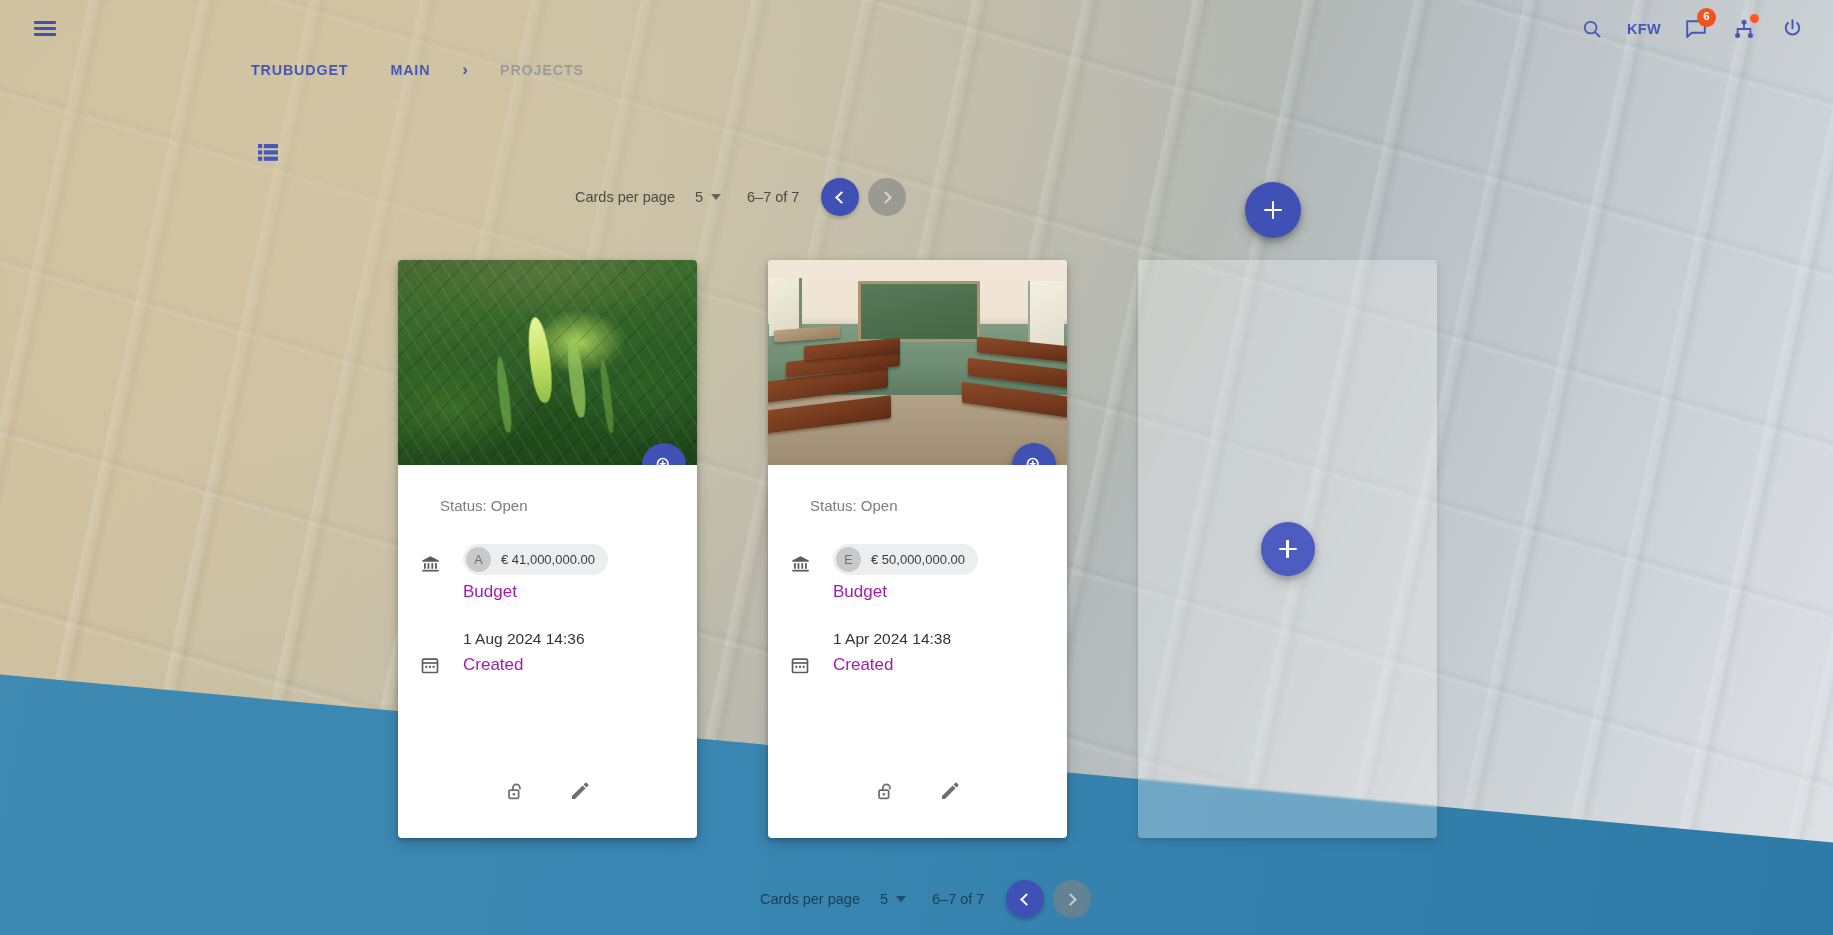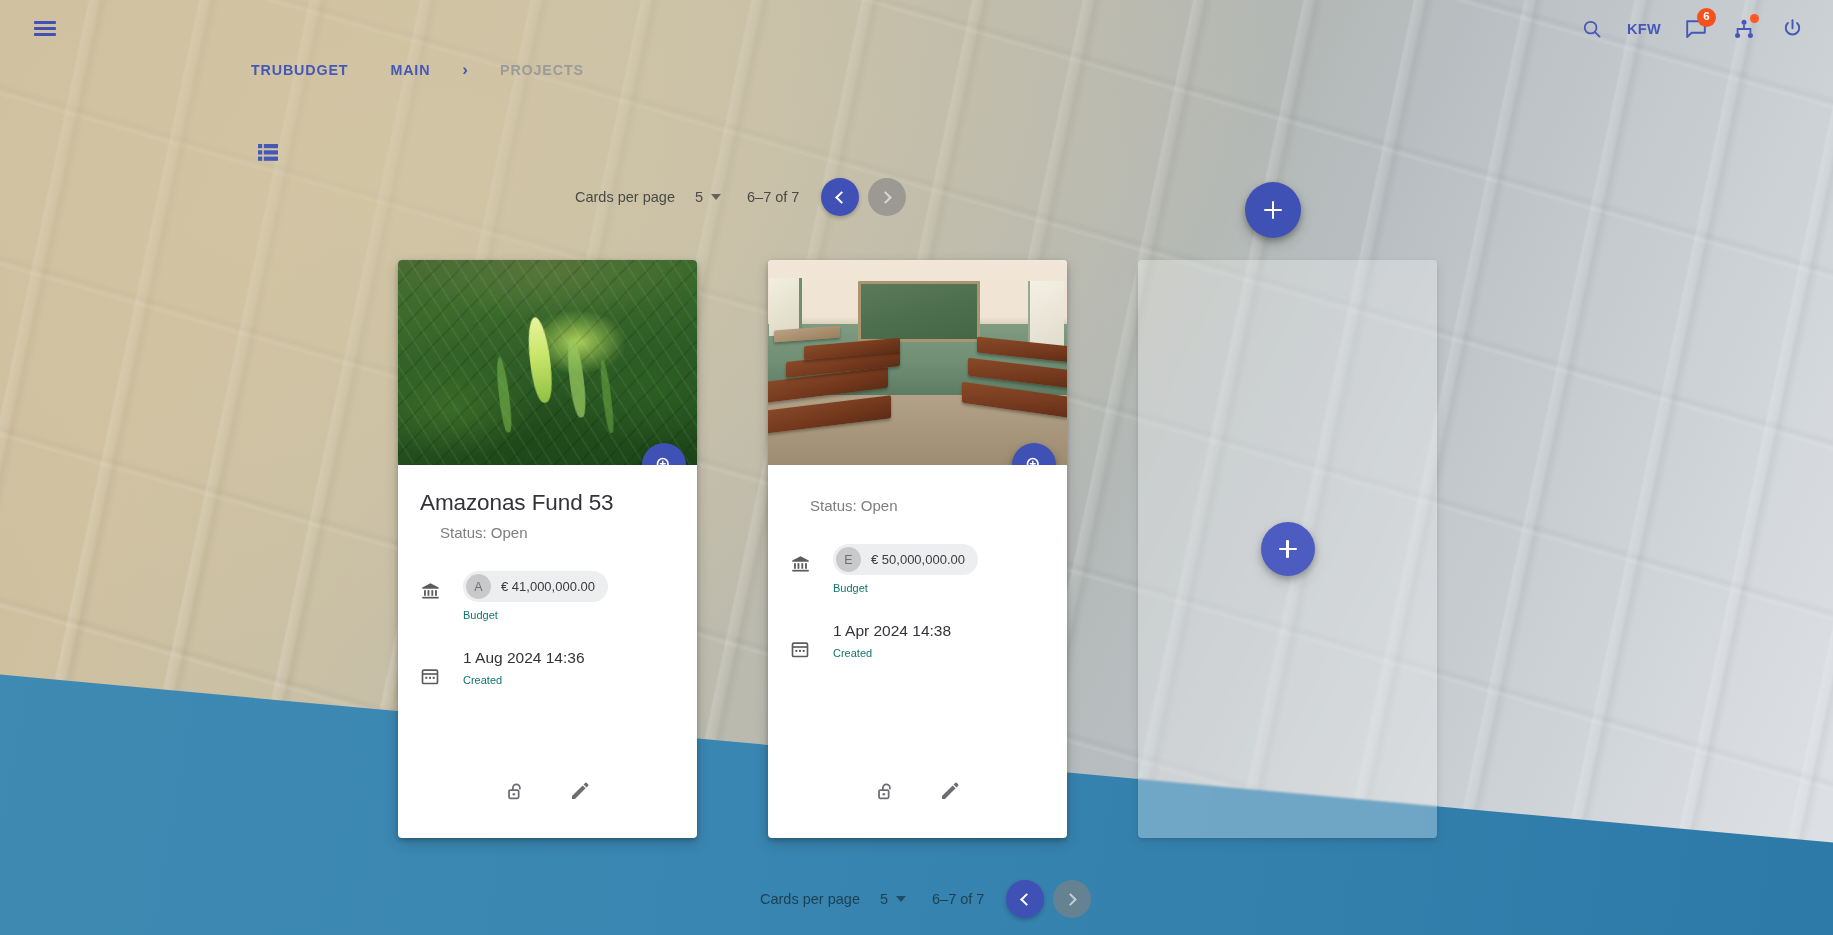--- a/index.html
+++ b/index.html
@@ -366,21 +366,21 @@
     width: 25px; height: 25px;
     border-radius: 50%;
     background: #c9c9cb;
     color: #6e6e71;
     font-size: 12.5px;
     display: flex; align-items: center; justify-content: center;
     margin-right: 10px;
   }
   .chip-text { font-size: 13px; color: #3b3b40; white-space: nowrap; }
 
-  .info-caption { font-size: 11px; color: #0f766e; margin-top: 7px; }
+  .info-caption { font-size: 17px; color: #a21caf; margin-top: 7px; }
   .info-value { font-size: 15.5px; color: #33333a; white-space: nowrap; }
 
   .card-actions {
     display: flex; align-items: center; justify-content: center;
     gap: 22px;
     padding: 8px 0 26px 0;
   }
   .action-btn {
     width: 42px; height: 42px;
     border-radius: 50%;
@@ -511,21 +511,20 @@
         <button class="card-zoom-fab">
           <svg width="21" height="21" viewBox="0 0 24 24">
             <circle cx="10" cy="10" r="6" fill="none" stroke="#fff" stroke-width="1.9"></circle>
             <line x1="10" y1="7.2" x2="10" y2="12.8" stroke="#fff" stroke-width="1.6" stroke-linecap="round"></line>
             <line x1="7.2" y1="10" x2="12.8" y2="10" stroke="#fff" stroke-width="1.6" stroke-linecap="round"></line>
             <line x1="14.6" y1="14.6" x2="20" y2="20" stroke="#fff" stroke-width="2.1" stroke-linecap="round"></line>
           </svg>
         </button>
       </div>
       <div class="card-body">
-        <div class="card-title">Amazonas Fund 53</div>
         <div class="card-subtitle">Status: Open</div>
 
         <div class="info-row">
           <span class="info-icon">
             <svg width="21" height="21" viewBox="0 0 24 24">
               <path d="M2.6 8.6 12 3.6l9.4 5v1.4H2.6z" fill="currentColor"></path>
               <rect x="4.6" y="11.6" width="2.1" height="6.4" fill="currentColor"></rect>
               <rect x="8.6" y="11.6" width="2.1" height="6.4" fill="currentColor"></rect>
               <rect x="13" y="11.6" width="2.1" height="6.4" fill="currentColor"></rect>
               <rect x="17.2" y="11.6" width="2.1" height="6.4" fill="currentColor"></rect>

